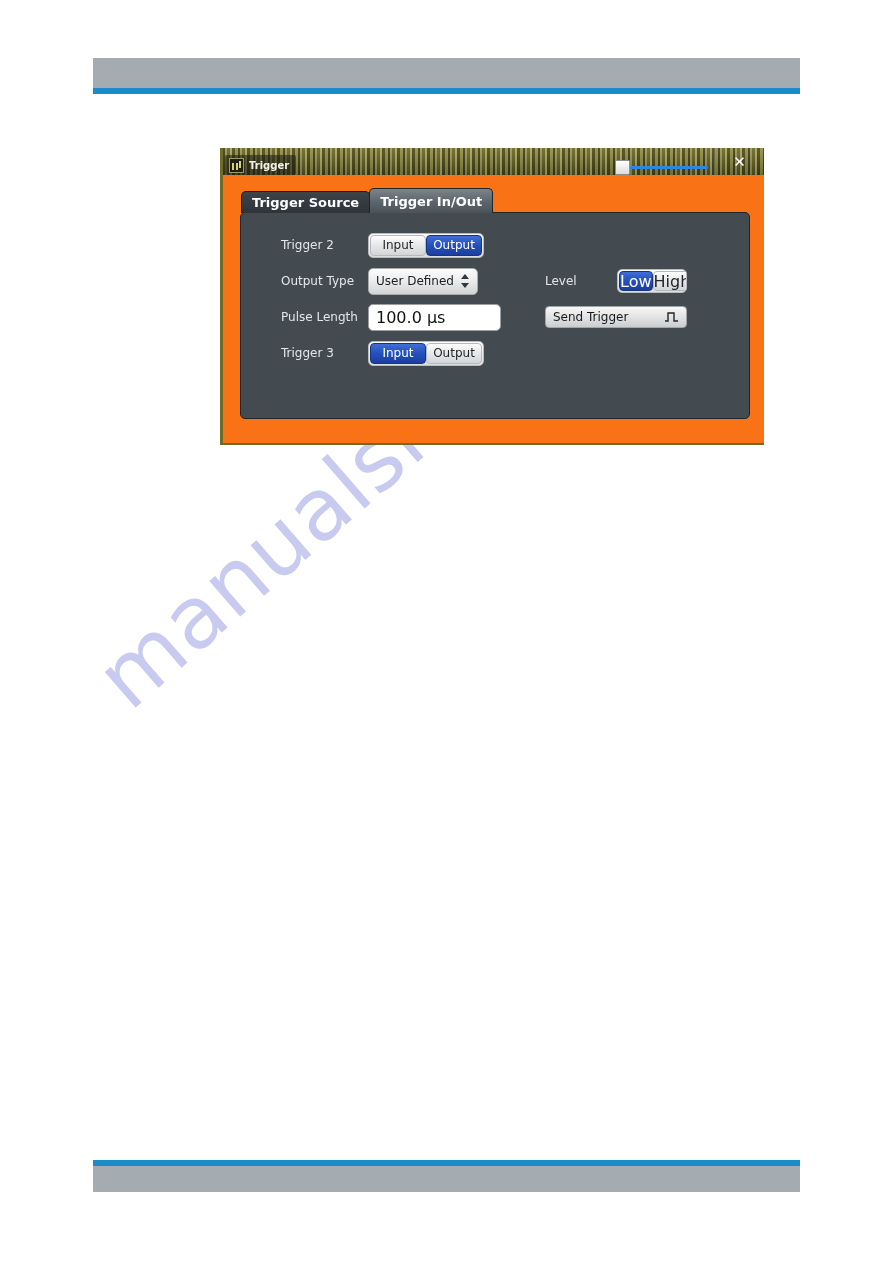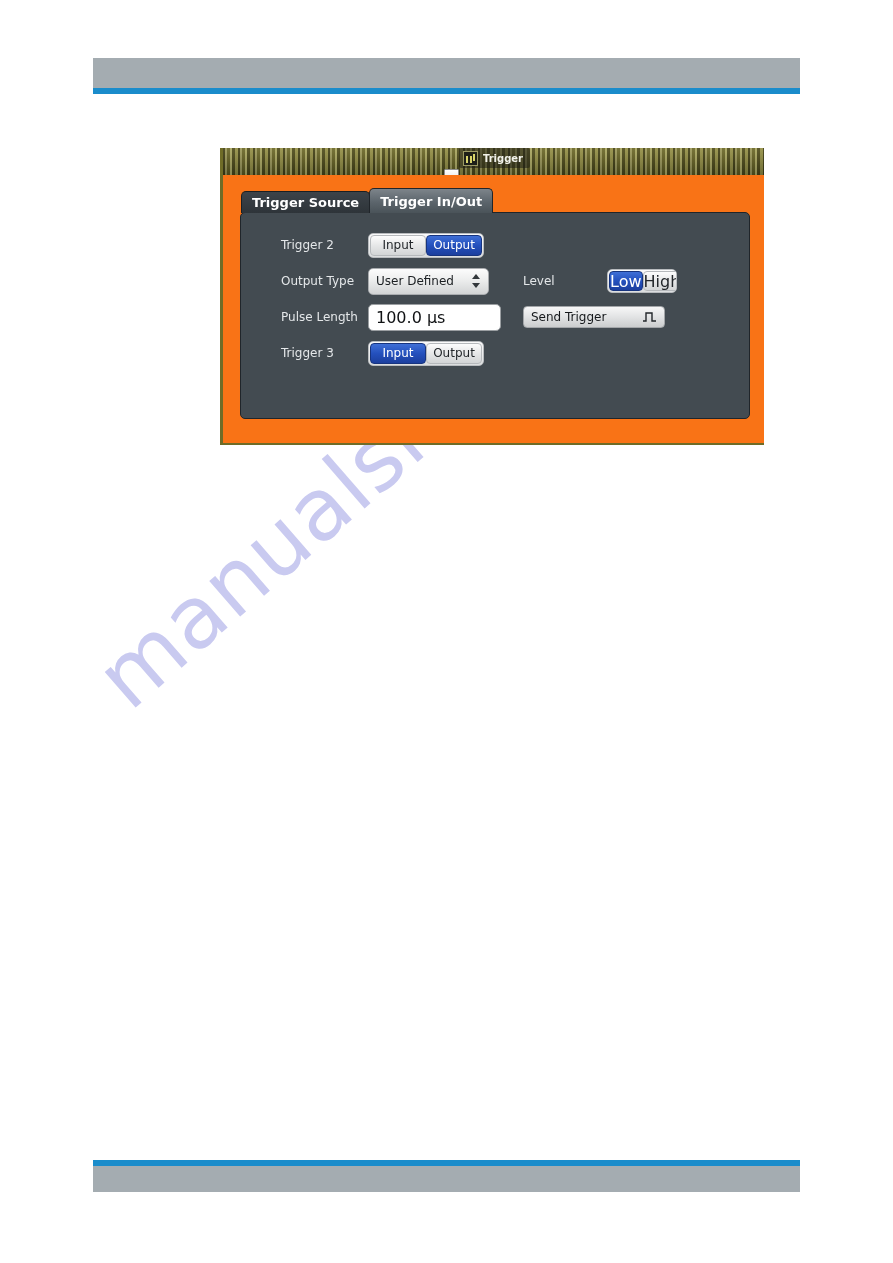--- a/index.html
+++ b/index.html
@@ -90,23 +90,22 @@
     background-image:
       repeating-linear-gradient(90deg,
         rgba(0,0,0,0.42) 0px, rgba(0,0,0,0.42) 2px,
         rgba(255,255,240,0.20) 2px, rgba(255,255,240,0.20) 4px,
         rgba(0,0,0,0.16) 4px, rgba(0,0,0,0.16) 7px,
         rgba(255,255,200,0.30) 7px, rgba(255,255,200,0.30) 9px,
         rgba(0,0,0,0.34) 9px, rgba(0,0,0,0.34) 12px,
         rgba(210,205,140,0.22) 12px, rgba(210,205,140,0.22) 15px),
       linear-gradient(180deg, #8f8b45 0%, #787434 40%, #53521f 100%);
     display: flex;
-    align-items: center;
+    align-items: flex-end;
     overflow: hidden;
-    flex-direction: column;
   }
   .title-left {
     display: flex;
     align-items: center;
     padding-left: 4px;
     background: rgba(28,28,20,0.55);
     height: 20px;
     border-radius: 2px;
     margin-left: 2px;
     padding-right: 7px;
@@ -248,22 +247,21 @@
     font-family: "DejaVu Sans", sans-serif;
     white-space: nowrap;
   }
   .control-col {
     width: 137px;
     flex: 0 0 auto;
   }
   .side-col {
     display: flex;
     align-items: center;
-    margin-left: 18px;
-    gap: 12px;
+    margin-left: 40px;
   }
   .side-label {
     color: #e4e7e9;
     font-size: 12px;
     font-family: "DejaVu Sans", sans-serif;
     width: 72px;
     white-space: nowrap;
   }
 
   
@@ -302,21 +300,21 @@
   
   .segmented.compact {
     width: 70px;
     height: 24px;
   }
   .segmented.compact .seg { font-size: 16px; }
 
   
   .dropdown {
     position: relative;
-    width: 121px;
+    width: 110px;
     height: 27px;
     box-sizing: border-box;
     border: 1px solid #a9acaf;
     border-radius: 5px;
     background: linear-gradient(180deg, #fcfcfc 0%, #eceded 45%, #d2d4d5 100%);
     display: flex;
     align-items: center;
     padding: 0 22px 0 7px;
   }
   .dropdown-value {

